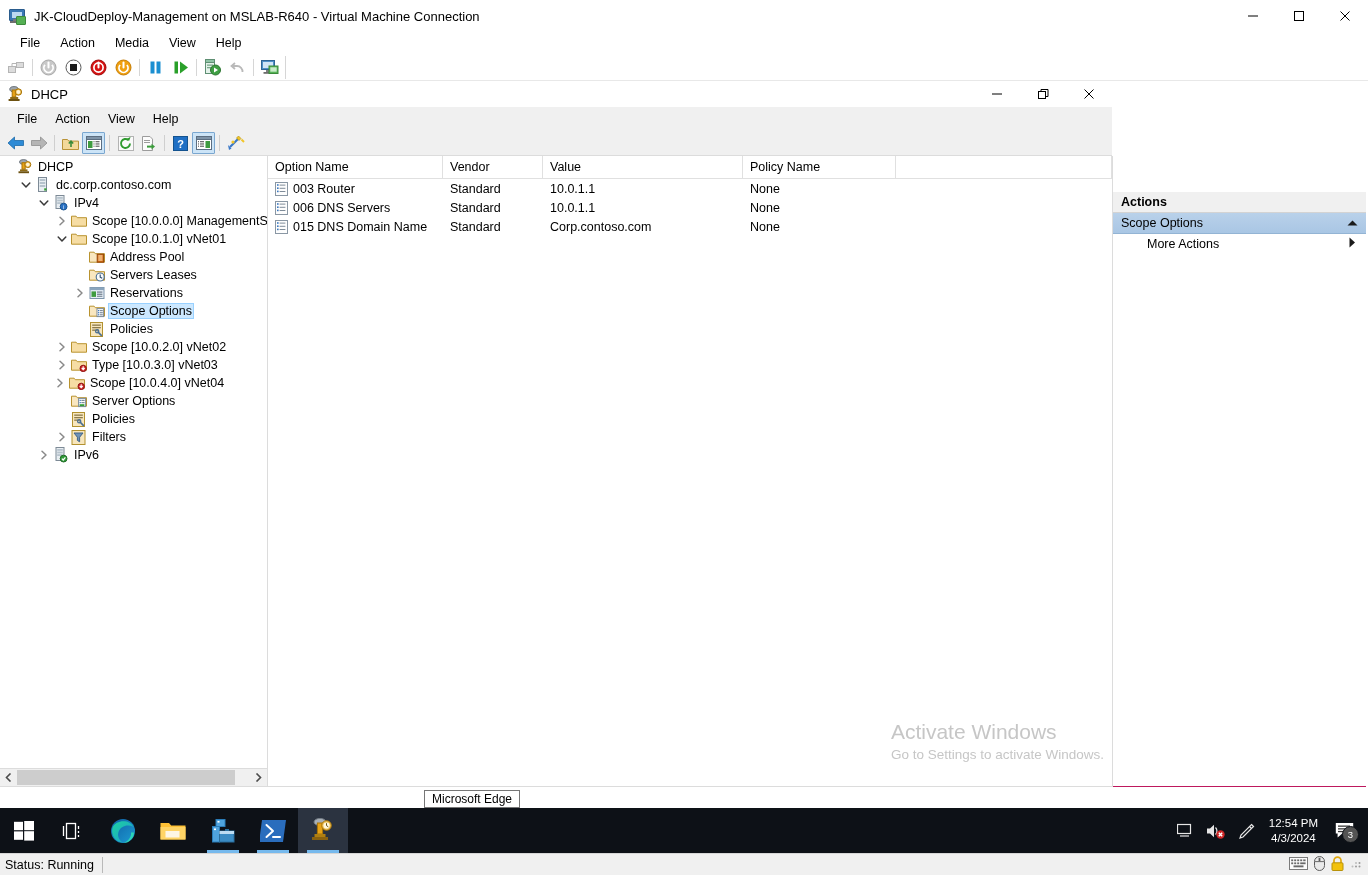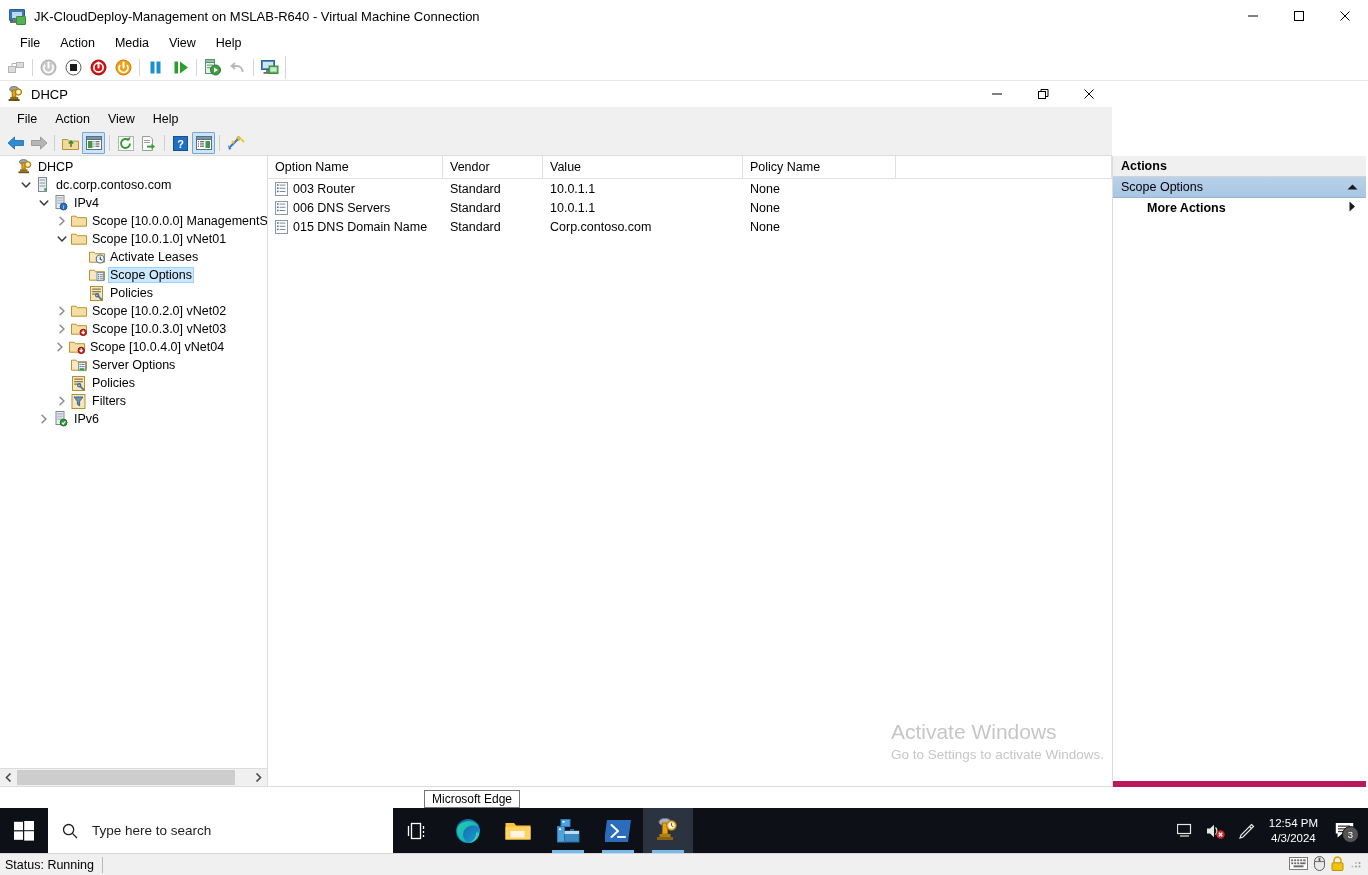--- a/index.html
+++ b/index.html
@@ -85,26 +85,26 @@
   .lv-col{position:relative;box-sizing:border-box;display:flex;align-items:center;padding-left:7px;font-size:12.5px;color:#000;
           border-right:1px solid #e0e0e0;}
   .lv-row{height:19px;display:flex;align-items:center;font-size:12.5px;}
   .lv-cell{box-sizing:border-box;display:flex;align-items:center;padding-left:7px;overflow:hidden;white-space:nowrap;}
   .opt-ico{width:13px;height:14px;margin-right:5px;flex:0 0 auto;position:relative;}
   .watermark{position:absolute;right:8px;bottom:22px;text-align:left;color:#c6c6c6;pointer-events:none;}
   .wm1{font-size:21px;line-height:26px;}
   .wm2{font-size:13.5px;line-height:19px;}
 
   
-  .act-pane{width:253px;flex:0 0 auto;background:#fff;border-bottom:6px solid #be185d;box-sizing:border-box;position:relative;}
+  .act-pane{width:253px;flex:0 0 auto;background:#fff;border-bottom:1px solid #be185d;box-sizing:border-box;position:relative;margin-top:36px;}
   .act-title{height:20px;background:#f0f0f0;border-bottom:1px solid #d3d3d3;display:flex;align-items:center;padding-left:8px;font-weight:bold;font-size:12.5px;}
   .act-group{height:20px;display:flex;align-items:center;padding:0 8px;font-size:12.5px;
     background:linear-gradient(to bottom,#b9d1ea 0%,#a9c6e4 100%);border-bottom:1px solid #93b4d4;}
   .act-group .gspacer{margin-left:auto;}
-  .act-item{height:20px;display:flex;align-items:center;padding-left:34px;padding-right:10px;font-size:12.5px;font-weight:bold;}
+  .act-item{height:20px;display:flex;align-items:center;padding-left:34px;padding-right:10px;font-size:12.5px;}
   .act-item .aspacer{margin-left:auto;}
 
   
   .tooltip{
     position:absolute;left:424px;top:790px;height:18px;
     background:#fff;border:1px solid #767676;color:#000;font-size:12px;
     display:flex;align-items:center;padding:0 7px;box-sizing:border-box;z-index:40;
   }
 
   
@@ -449,25 +449,56 @@
                   <path d="M0.5 2.2 h4.6 l1.2 1.5 h9.2 v8.5 h-15 Z" fill="#f6dda4" stroke="#b9932f"></path>
                 </svg>
               </span>
               <span class="tlabel">Scope [10.0.1.0] vNet01</span>
             </div>
             <div class="tnode" style="padding-left: 72px;">
               <span class="twist"></span>
               <span class="tico">
                 <svg width="16" height="14" viewBox="0 0 16 14">
                   <path d="M0.5 2.2 h4.6 l1.2 1.5 h9.2 v8.5 h-15 Z" fill="#f9e7c0" stroke="#b9932f"></path>
+                  <rect x="8.2" y="4.2" width="6.4" height="8" fill="#d46a0f" stroke="#94460a"></rect>
+                  <rect x="9.3" y="5.4" width="4.2" height="1.2" fill="#fde0b7"></rect>
+                  <rect x="9.3" y="7.4" width="4.2" height="1.2" fill="#fde0b7"></rect>
+                  <rect x="9.3" y="9.4" width="4.2" height="1.2" fill="#fde0b7"></rect>
+                </svg>
+              </span>
+              <span class="tlabel">Address Pool</span>
+            </div>
+            <div class="tnode" style="padding-left: 72px;">
+              <span class="twist"></span>
+              <span class="tico">
+                <svg width="16" height="14" viewBox="0 0 16 14">
+                  <path d="M0.5 2.2 h4.6 l1.2 1.5 h9.2 v8.5 h-15 Z" fill="#f9e7c0" stroke="#b9932f"></path>
                   <circle cx="11.2" cy="9" r="4" fill="#fafafa" stroke="#4a6f94" stroke-width="1.1"></circle>
                   <path d="M11.2 6.5 v2.6 l2 1.2" fill="none" stroke="#2b4c6e" stroke-width="1.1"></path>
                 </svg>
               </span>
-              <span class="tlabel">Activate Leases</span>
+              <span class="tlabel">Servers Leases</span>
+            </div>
+            <div class="tnode" style="padding-left: 72px;">
+              <span class="twist">
+                <svg width="10" height="10" viewBox="0 0 10 10">
+                  <path d="M3 1.2 L7 5 L3 8.8" fill="none" stroke="#8a8a8a" stroke-width="1.5" stroke-linecap="round" stroke-linejoin="round"></path>
+                </svg>
+              </span>
+              <span class="tico">
+                <svg width="16" height="14" viewBox="0 0 16 14">
+                  <rect x="1" y="1.5" width="14" height="11" fill="#e7eef6" stroke="#7d94aa"></rect>
+                  <rect x="1" y="1.5" width="14" height="2.6" fill="#8aa5bd"></rect>
+                  <rect x="2.5" y="5.4" width="4.5" height="5.5" fill="#3f9b3f"></rect>
+                  <rect x="8" y="5.4" width="5.4" height="1.4" fill="#7f8c99"></rect>
+                  <rect x="8" y="7.6" width="5.4" height="1.4" fill="#7f8c99"></rect>
+                  <rect x="8" y="9.7" width="5.4" height="1.2" fill="#7f8c99"></rect>
+                </svg>
+              </span>
+              <span class="tlabel">Reservations</span>
             </div>
             <div class="tnode sel" style="padding-left: 72px;">
               <span class="twist"></span>
               <span class="tico">
                 <svg width="16" height="14" viewBox="0 0 16 14">
                   <path d="M0.5 2.2 h4.6 l1.2 1.5 h9.2 v8.5 h-15 Z" fill="#f9e7c0" stroke="#b9932f"></path>
                   <rect x="8" y="4.6" width="6.6" height="8" fill="#fdfdfd" stroke="#7c8a98"></rect>
                   <rect x="9" y="6" width="1.2" height="1.2" fill="#3a78c0"></rect>
                   <rect x="10.8" y="6" width="3" height="1.2" fill="#7f8c99"></rect>
                   <rect x="9" y="8.1" width="1.2" height="1.2" fill="#3a78c0"></rect>
@@ -511,21 +542,21 @@
                   <path d="M3 1.2 L7 5 L3 8.8" fill="none" stroke="#8a8a8a" stroke-width="1.5" stroke-linecap="round" stroke-linejoin="round"></path>
                 </svg>
               </span>
               <span class="tico">
                 <svg width="16" height="14" viewBox="0 0 16 14">
                   <path d="M0.5 2.2 h4.6 l1.2 1.5 h9.2 v8.5 h-15 Z" fill="#f6dda4" stroke="#b9932f"></path>
                   <circle cx="12.2" cy="10.4" r="3.2" fill="#cf2727" stroke="#8f1717"></circle>
                   <path d="M12.2 8.2 v3.2 M10.7 10 L12.2 11.6 L13.7 10" fill="none" stroke="#fff" stroke-width="1.1"></path>
                 </svg>
               </span>
-              <span class="tlabel">Scope [10.0.3.0] vNet03</span>
+              <span class="tlabel">Type [10.0.3.0] vNet03</span>
             </div>
             <div class="tnode" style="padding-left: 52px;">
               <span class="twist">
                 <svg width="10" height="10" viewBox="0 0 10 10">
                   <path d="M3 1.2 L7 5 L3 8.8" fill="none" stroke="#8a8a8a" stroke-width="1.5" stroke-linecap="round" stroke-linejoin="round"></path>
                 </svg>
               </span>
               <span class="tico">
                 <svg width="16" height="14" viewBox="0 0 16 14">
                   <path d="M0.5 2.2 h4.6 l1.2 1.5 h9.2 v8.5 h-15 Z" fill="#f6dda4" stroke="#b9932f"></path>
@@ -736,29 +767,20 @@
 
   <div class="taskbar">
     <div class="start-btn">
       <svg width="20" height="20" viewBox="0 0 20 20">
         <rect x="0" y="0.8" width="9" height="8.4" fill="#fff"></rect>
         <rect x="10.2" y="0" width="9.8" height="9.2" fill="#fff"></rect>
         <rect x="0" y="10.4" width="9" height="8.4" fill="#fff"></rect>
         <rect x="10.2" y="10.2" width="9.8" height="9.4" fill="#fff"></rect>
       </svg>
     </div>
-    <div class="search-box">
-      <div class="search-ico">
-        <svg width="16" height="16" viewBox="0 0 16 16">
-            <circle cx="6.6" cy="6.6" r="5.1" fill="none" stroke="#1d1d1d" stroke-width="1.3"></circle>
-            <line x1="10.4" y1="10.4" x2="15" y2="15" stroke="#1d1d1d" stroke-width="1.3"></line>
-          </svg>
-      </div>
-      <div class="search-ph">Type here to search</div>
-    </div>
     <div class="tb-apps">
 
       <div class="tapp">
         <svg width="22" height="18" viewBox="0 0 22 18">
           <rect x="4.5" y="1.5" width="9" height="15" fill="none" stroke="#fff" stroke-width="1.3"></rect>
           <line x1="1.5" y1="4" x2="1.5" y2="14" stroke="#fff" stroke-width="1.3"></line>
           <line x1="16.5" y1="4" x2="16.5" y2="7" stroke="#fff" stroke-width="1.3"></line>
           <line x1="16.5" y1="9" x2="16.5" y2="11" stroke="#fff" stroke-width="1.3"></line>
           <line x1="16.5" y1="13" x2="16.5" y2="15" stroke="#fff" stroke-width="1.3"></line>
         </svg>

